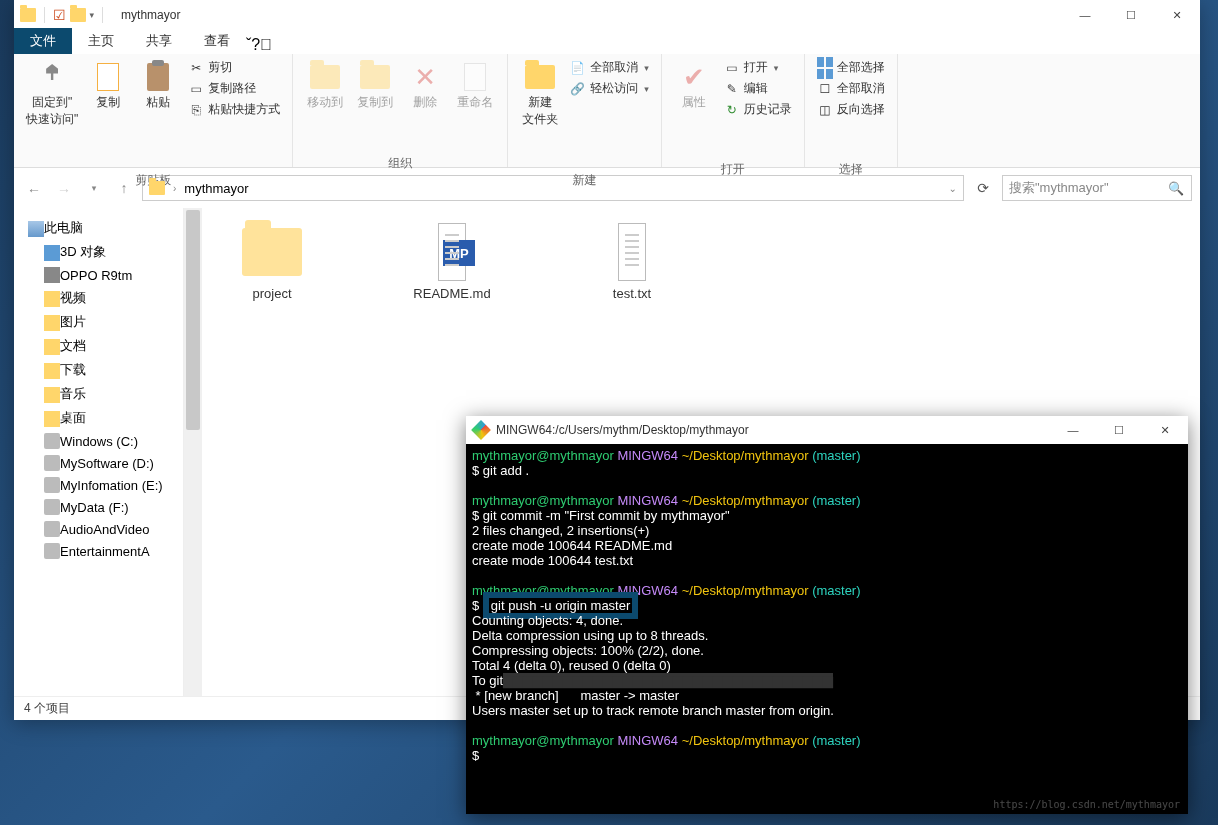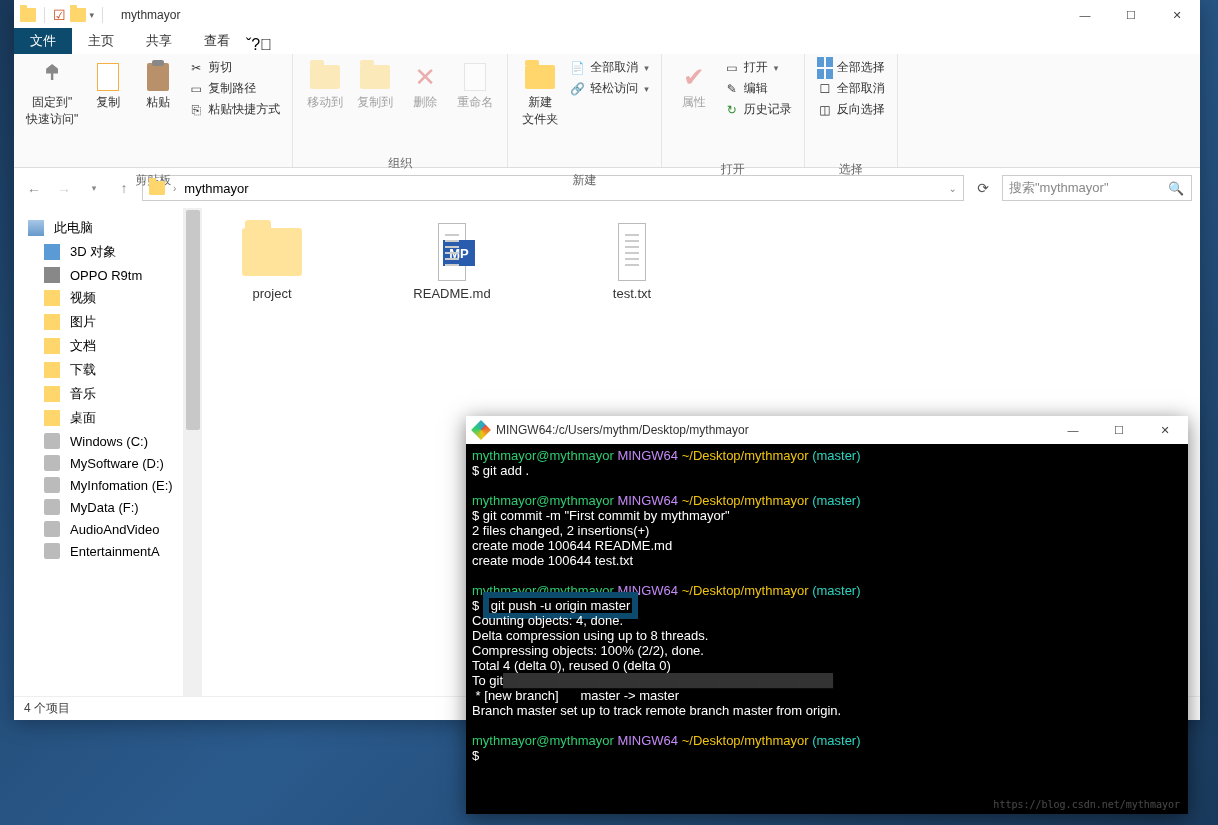--- a/index.html
+++ b/index.html
@@ -50,21 +50,21 @@
 .nav-arrow{width:24px;height:24px;display:flex;align-items:center;justify-content:center;color:#888;font-size:14px;}
 .addr{flex:1;height:26px;border:1px solid #ccc;display:flex;align-items:center;padding:0 6px;gap:8px;font-size:13px;}
 .addr .chev{color:#888;font-size:10px;}
 .addr .spacer{flex:1;}
 .refresh{width:26px;height:26px;display:flex;align-items:center;justify-content:center;color:#555;font-size:14px;}
 .search{width:190px;height:26px;border:1px solid #ccc;display:flex;align-items:center;padding:0 6px;font-size:13px;color:#888;}
 .search .mag{margin-left:auto;color:#555;}
 
 .main{flex:1;display:flex;min-height:0;}
 .tree{width:170px;border-right:1px solid #eee;padding:8px 2px;font-size:13px;overflow:hidden;}
-.tnode{display:flex;align-items:center;gap:10px;padding:3px 4px 3px 12px;white-space:nowrap;}
+.tnode{display:flex;align-items:flex-end;gap:0;padding:3px 4px 3px 12px;white-space:nowrap;}
 .tico{width:16px;height:16px;flex:0 0 16px;}
 .ico-pc{background:linear-gradient(#a7c7e7,#6699cc);}
 .ico-cube{background:#5b9bd5;}
 .ico-phone{background:#888;}
 .ico-fold{background:#ffd66b;}
 .ico-drive{background:#bbb;border-radius:2px;}
 .scroll-track{width:18px;background:#f0f0f0;position:relative;}
 .scroll-thumb{position:absolute;left:2px;top:2px;right:2px;height:220px;background:#c8c8c8;border-radius:2px;}
 
 .files{flex:1;padding:16px 10px;display:flex;gap:60px;align-items:flex-start;}
@@ -402,19 +402,19 @@
 <div> create mode 100644 test.txt</div>
 <div>&nbsp;</div>
 <div><span class="tg">mythmayor@mythmayor</span> <span class="tm">MINGW64</span> <span class="ty">~/Desktop/mythmayor</span> <span class="tc">(master)</span></div>
 <div><span>$ </span><span class="boxed">git push -u origin master</span></div>
 <div>Counting objects: 4, done.</div>
 <div>Delta compression using up to 8 threads.</div>
 <div>Compressing objects: 100% (2/2), done.</div>
 <div>Total 4 (delta 0), reused 0 (delta 0)</div>
 <div><span>To git</span><span style="background:#333;color:#333">▆▆▆▆▆▆▆▆▆▆▆▆▆▆▆▆▆▆▆▆▆▆▆▆▆▆▆▆▆▆▆▆▆</span></div>
 <div style="white-space:pre"> * [new branch]      master -&gt; master</div>
-<div>Branch master set up to track remote branch master from origin.</div>
+<div>Users master set up to track remote branch master from origin.</div>
 <div>&nbsp;</div>
 <div><span class="tg">mythmayor@mythmayor</span> <span class="tm">MINGW64</span> <span class="ty">~/Desktop/mythmayor</span> <span class="tc">(master)</span></div>
 <div>$</div>
   </div>
   <div class="watermark">https://blog.csdn.net/mythmayor</div>
 </div>
 
 </body></html>

